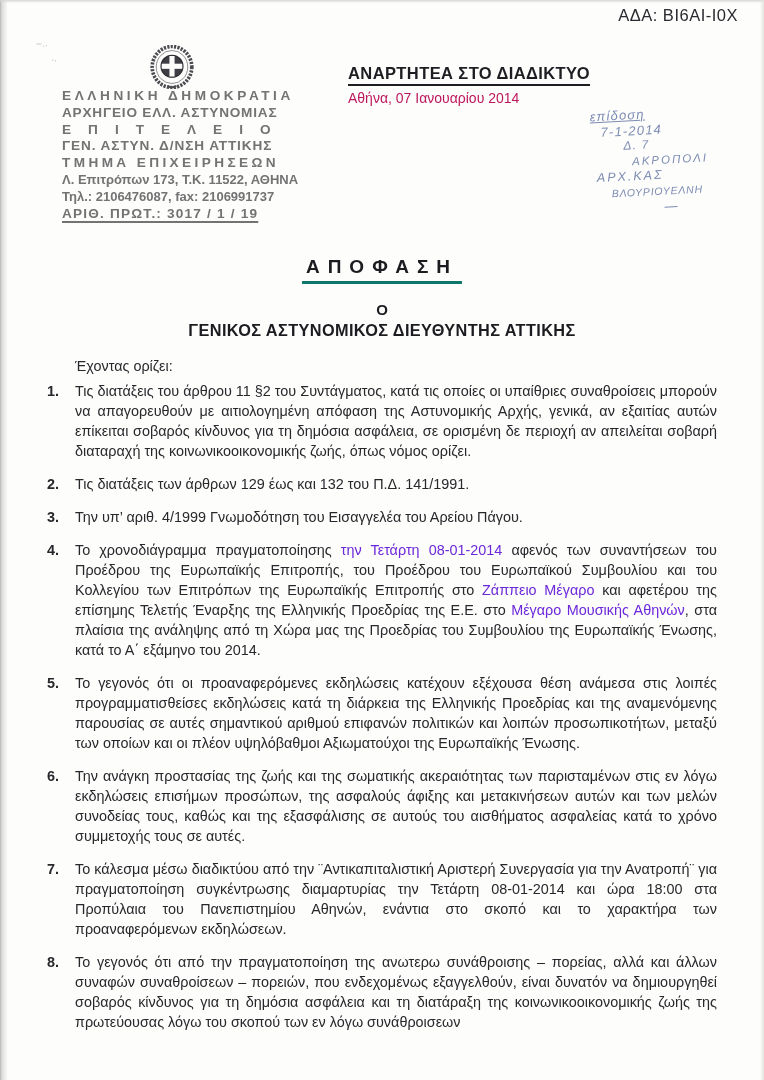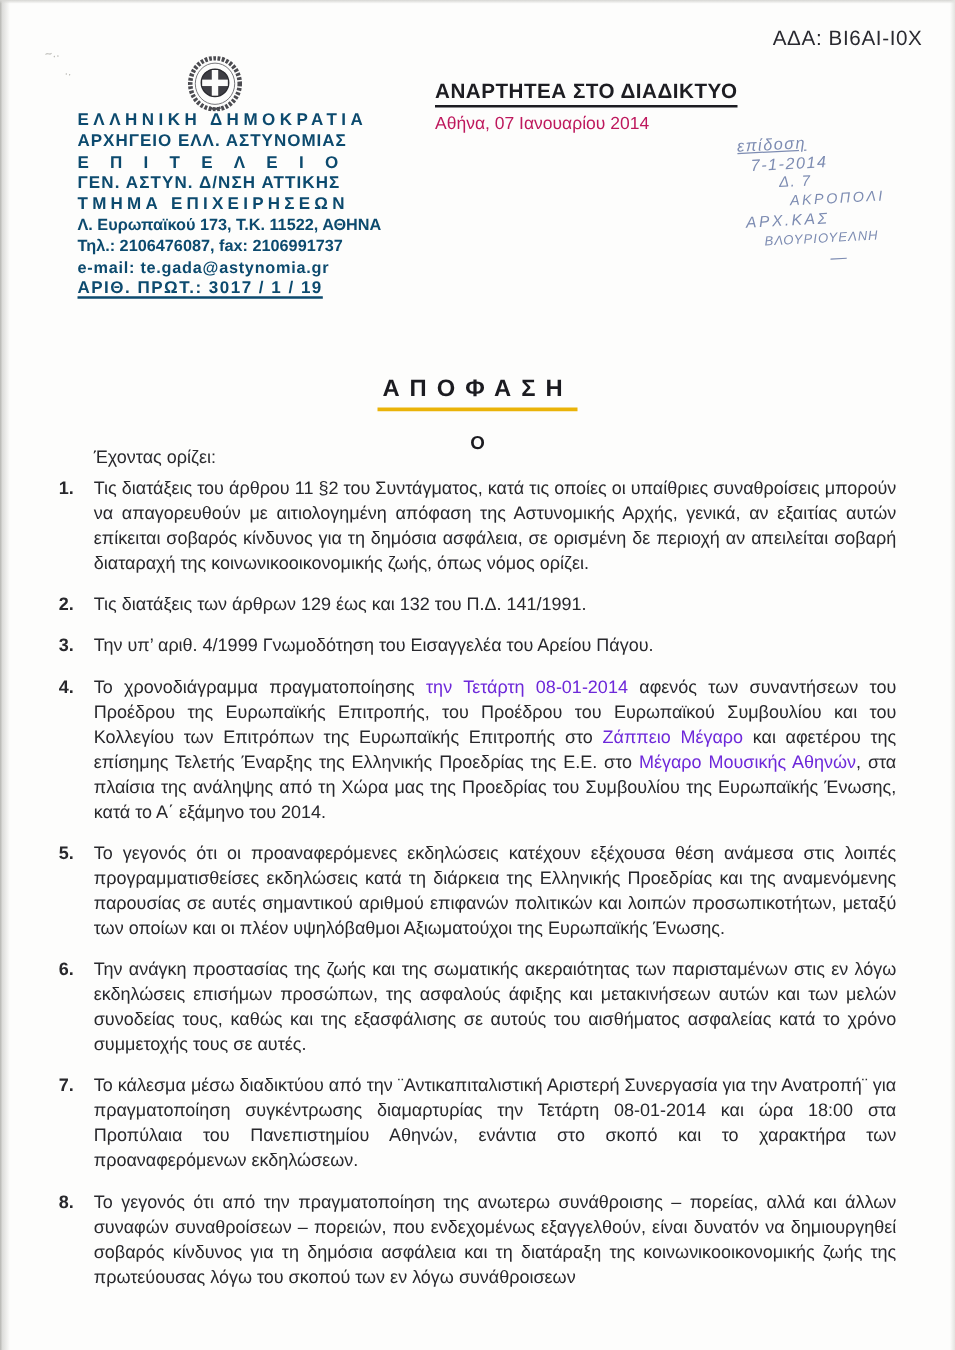--- a/index.html
+++ b/index.html
@@ -17,34 +17,34 @@
     background:linear-gradient(90deg,#b6b6b2 0px,#dddddb 2px,rgba(253,253,252,0) 8px);}
   .edge-top{position:absolute;left:0;top:0;right:0;height:3px;
     background:linear-gradient(180deg,#d6d6d3,rgba(253,253,252,0));}
   .edge-right{position:absolute;right:0;top:0;bottom:0;width:4px;
     background:linear-gradient(270deg,#e3e3e0,rgba(253,253,252,0));}
   .pencil-mark{position:absolute;color:#b9b9b4;font-size:10px;transform:rotate(-8deg);}
   .pencil-mark.m1{left:36px;top:38px;}
   .pencil-mark.m2{left:52px;top:52px;transform:rotate(12deg);}
 
   
-  .ada{position:absolute;top:22px;right:26px;font-size:16.5px;color:#2a2a30;letter-spacing:0.5px;}
+  .ada{position:absolute;top:6px;right:26px;font-size:16.5px;color:#2a2a30;letter-spacing:0.5px;}
 
   
   .emblem{position:absolute;left:150px;top:45px;width:44px;height:44px;}
 
   
   .right-col{position:absolute;left:348px;top:64px;width:266px;text-align:left;}
   .posted{font-size:16.5px;font-weight:700;color:#1d1d22;letter-spacing:0.4px;
     border-bottom:2.5px solid #1d1d22;display:inline-block;padding-bottom:1px;}
   .dateline{font-size:14px;margin-top:4px;color:#be185d;}
 
   
   .letterhead{position:absolute;left:62px;top:88px;width:232px;}
-  .lh-line{font-weight:700;color:#0c4a6e;white-space:nowrap;line-height:16.8px;font-size:13.6px;}
+  .lh-line{font-weight:700;color:#737373;white-space:nowrap;line-height:16.8px;font-size:13.6px;}
   .lh-0{letter-spacing:3.6px;}
   .lh-1{letter-spacing:0.8px;}
   .lh-2{letter-spacing:0.9px;}
   .lh-3{letter-spacing:17px;}
   .lh-4{letter-spacing:3.4px;}
   .lh-5{font-size:13px;letter-spacing:0;}
   .lh-6{font-size:13px;letter-spacing:0;}
   .lh-7{font-size:13px;letter-spacing:0.6px;}
   .lh-8{font-size:13.6px;letter-spacing:1.2px;text-decoration:underline;text-underline-offset:3px;text-decoration-thickness:2px;}
 
@@ -56,21 +56,21 @@
   .hw-1{margin-left:36px;}
   .hw-2{margin-left:58px;font-size:12px;}
   .hw-3{margin-left:66px;font-size:11.5px;letter-spacing:2px;}
   .hw-4{margin-left:30px;font-size:12.5px;letter-spacing:2px;}
   .hw-5{margin-left:44px;font-size:10.5px;letter-spacing:0.8px;}
   .hw-6{margin-left:96px;}
 
   
   .title-block{position:absolute;left:0;top:256px;width:100%;text-align:center;color:#1b1b20;}
   .decision-title{font-size:19px;font-weight:700;letter-spacing:8px;display:inline-block;
-    border-bottom:3px solid #eab308;padding:0 4px 3px 4px;margin-top:45px;}
+    border-bottom:3px solid #0f766e;padding:0 4px 3px 4px;}
   .article-o{font-size:15px;font-weight:700;margin-top:17px;}
   .issuer{font-size:16.3px;font-weight:700;margin-top:3px;letter-spacing:0.4px;}
 
   
   .body{position:absolute;left:47px;top:356px;width:670px;font-size:14.4px;line-height:20px;color:#28282c;}
   .intro{margin-left:28px;margin-bottom:5px;}
   .item{display:flex;margin-bottom:13px;}
   .item-num{width:28px;flex:0 0 28px;font-weight:700;}
   .item-text{flex:1;text-align:justify;}
   .item-text b{font-weight:400;color:#6d28d9;}
@@ -101,39 +101,39 @@
     <span class="posted">ΑΝΑΡΤΗΤΕΑ ΣΤΟ ΔΙΑΔΙΚΤΥΟ</span>
     <div class="dateline">Αθήνα, 07 Ιανουαρίου 2014</div>
   </div>
 
   <div class="letterhead" id="letterhead">
       <div class="lh-line lh-0">ΕΛΛΗΝΙΚΗ ΔΗΜΟΚΡΑΤΙΑ</div>
       <div class="lh-line lh-1">ΑΡΧΗΓΕΙΟ ΕΛΛ. ΑΣΤΥΝΟΜΙΑΣ</div>
       <div class="lh-line lh-3">ΕΠΙΤΕΛΕΙΟ</div>
       <div class="lh-line lh-2">ΓΕΝ. ΑΣΤΥΝ. Δ/ΝΣΗ ΑΤΤΙΚΗΣ</div>
       <div class="lh-line lh-4">ΤΜΗΜΑ ΕΠΙΧΕΙΡΗΣΕΩΝ</div>
-      <div class="lh-line lh-5">Λ. Ευρωπαϊκού 173, Τ.Κ. 11522, ΑΘΗΝΑ</div>
+      <div class="lh-line lh-5">Λ. Επιτρόπων 173, Τ.Κ. 11522, ΑΘΗΝΑ</div>
       <div class="lh-line lh-6">Τηλ.: 2106476087,  fax: 2106991737</div>
-      <div class="lh-line lh-7">e-mail: te.gada@astynomia.gr</div>
       <div class="lh-line lh-8">ΑΡΙΘ. ΠΡΩΤ.: 3017 / 1 / 19</div>
     </div>
 
   <div class="handwritten" id="handwritten" style="color: rgb(125, 140, 178);">
       <div class="hw-line hw-0">επίδοση</div>
       <div class="hw-line hw-1">7-1-2014</div>
       <div class="hw-line hw-2">Δ. 7</div>
       <div class="hw-line hw-3">ΑΚΡΟΠΟΛΙ</div>
       <div class="hw-line hw-4">ΑΡΧ.ΚΑΣ</div>
       <div class="hw-line hw-5">ΒΛΟΥΡΙΟΥΕΛΝΗ</div>
       <div class="hw-line hw-6">—</div>
     </div>
 
   <div class="title-block">
     <span class="decision-title">ΑΠΟΦΑΣΗ</span>
     <div class="article-o">Ο</div>
+    <div class="issuer">ΓΕΝΙΚΟΣ ΑΣΤΥΝΟΜΙΚΟΣ ΔΙΕΥΘΥΝΤΗΣ ΑΤΤΙΚΗΣ</div>
   </div>
 
   <div class="body">
     <div class="intro">Έχοντας ορίζει:</div>
     <div id="items">
         <div class="item">
           <div class="item-num">1.</div>
           <div class="item-text"><span>Τις διατάξεις του άρθρου 11 §2 του Συντάγματος, κατά τις οποίες οι υπαίθριες συναθροίσεις μπορούν να απαγορευθούν με αιτιολογημένη απόφαση της Αστυνομικής Αρχής, γενικά, αν εξαιτίας αυτών επίκειται σοβαρός κίνδυνος για τη δημόσια ασφάλεια, σε ορισμένη δε περιοχή αν απειλείται σοβαρή διαταραχή της κοινωνικοοικονομικής ζωής, όπως νόμος ορίζει.</span></div>
         </div>
         <div class="item">

